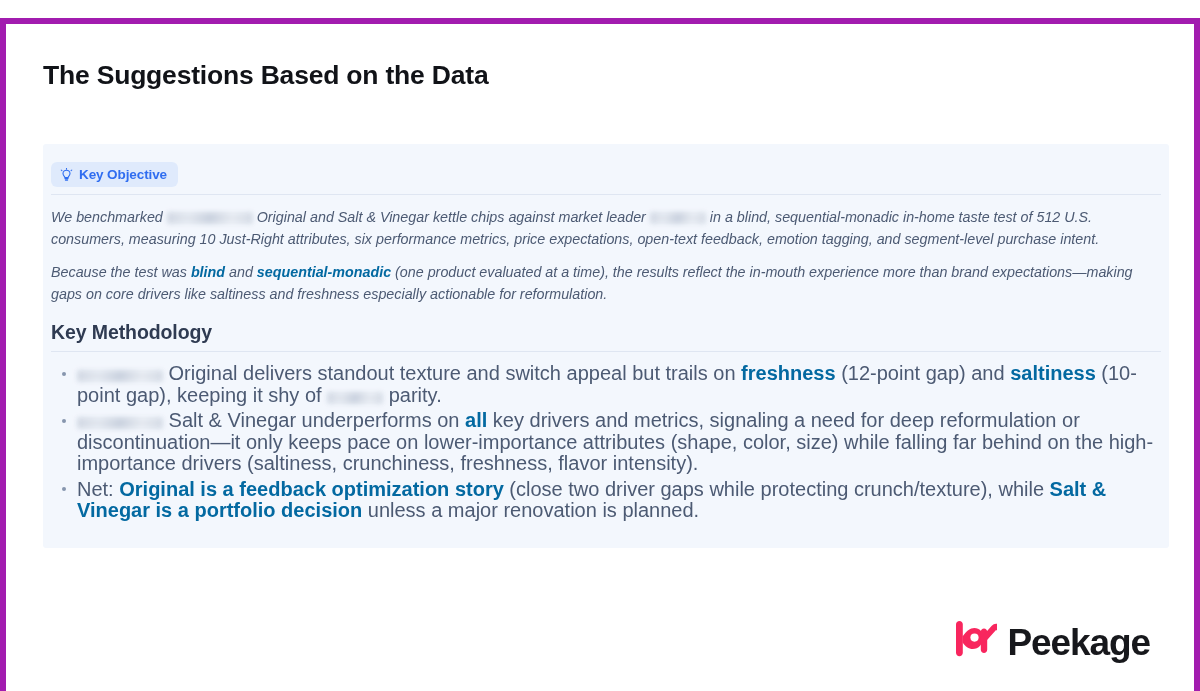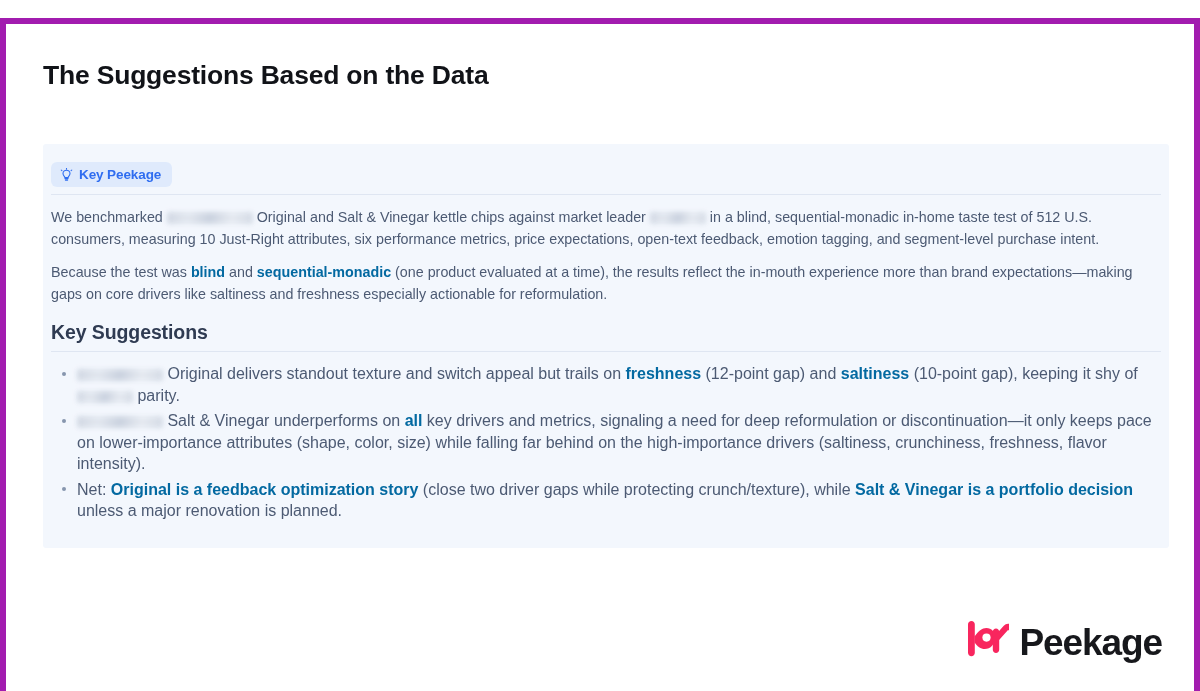--- a/index.html
+++ b/index.html
@@ -62,30 +62,31 @@
   .rule {
     height: 1px;
     background: #dfe6f2;
     margin: 7px 8px 0 8px;
   }
   p.body-p {
     margin: 12px 8px 0 8px;
     font-size: 14.3px;
     line-height: 21.5px;
     color: #4c5a73;
+    font-style: italic;
   }
   p.body-p b, li b { color: #0369a1; font-weight: bold; }
   ul.conclusions {
     margin: 11px 8px 0 8px;
     padding-left: 26px;
     list-style: none;
   }
   ul.conclusions li {
     position: relative;
-    font-size: 16px;
+    font-size: 20px;
     line-height: 21.5px;
     color: #4c5a73;
     margin-bottom: 4px;
   }
   ul.conclusions li:before {
     content: "";
     position: absolute;
     left: -15px;
     top: 8.5px;
     width: 4px;
@@ -99,21 +100,21 @@
     border-radius: 2px;
     background: linear-gradient(100deg,#cfd6e2 0%,#e2e7ef 25%,#c9d1de 50%,#e6eaf1 75%,#d2d9e4 100%);
     filter: blur(2.6px);
     opacity: .95;
   }
   .redact.w-brand { width: 86px; height: 12px; }
   .redact.w-cc { width: 56px; height: 12px; }
   .redact.w-small { width: 22px; height: 12px; }
   .logo {
     position: absolute;
-    right: 32px;
+    right: 44px;
     bottom: 38px;
     display: flex;
     align-items: center;
     gap: 11px;
   }
   .logo-word {
     font-size: 37px;
     font-weight: bold;
     color: #17181c;
     letter-spacing: -1.1px;
@@ -130,28 +131,28 @@
   <div class="insight-card">
 
     <div class="badge">
       <span>
         <svg width="13" height="14" viewBox="0 0 13 14" fill="none">
           <path d="M6.5 2.2c-2 0-3.5 1.5-3.5 3.4 0 1.3.7 2.1 1.3 2.8.3.4.5.7.5 1.1h3.4c0-.4.2-.7.5-1.1.6-.7 1.3-1.5 1.3-2.8 0-1.9-1.5-3.4-3.5-3.4z" stroke="#2f6df0" stroke-width="1.1" stroke-linejoin="round"></path>
           <path d="M4.9 10.6h3.2M5.4 12.1h2.2" stroke="#2f6df0" stroke-width="1.1" stroke-linecap="round"></path>
           <path d="M6.5 0.3v1M1.2 2l.7.7M11.8 2l-.7.7" stroke="#2f6df0" stroke-width="1.05" stroke-linecap="round"></path>
         </svg>
       </span>
-      <span>Key Peekage</span>
+      <span>Key Objective</span>
     </div>
 
     <div id="sections">
         <div class="rule"></div>
         <p class="body-p">We benchmarked <span class="redact w-brand"></span> Original and Salt &amp; Vinegar kettle chips against market leader <span class="redact w-cc"></span> in a blind, sequential-monadic in-home taste test of 512 U.S. consumers, measuring 10 Just-Right attributes, six performance metrics, price expectations, open-text feedback, emotion tagging, and segment-level purchase intent.</p>
         <p class="body-p">Because the test was <b>blind</b> and <b>sequential-monadic</b> (one product evaluated at a time), the results reflect the in-mouth experience more than brand expectations—making gaps on core drivers like saltiness and freshness especially actionable for reformulation.</p>
-        <div class="section-h">Key Suggestions</div>
+        <div class="section-h">Key Methodology</div>
         <div class="rule"></div>
         <ul class="conclusions">
           <li><span class="redact w-brand"></span> Original delivers standout texture and switch appeal but trails on <b>freshness</b> (12-point gap) and <b>saltiness</b> (10-point gap), keeping it shy of <span class="redact w-cc"></span> parity.</li>
           <li><span class="redact w-brand"></span> Salt &amp; Vinegar underperforms on <b>all</b> key drivers and metrics, signaling a need for deep reformulation or discontinuation—it only keeps pace on lower-importance attributes (shape, color, size) while falling far behind on the high-importance drivers (saltiness, crunchiness, freshness, flavor intensity).</li>
           <li>Net: <b>Original is a feedback optimization story</b> (close two driver gaps while protecting crunch/texture), while <b>Salt &amp; Vinegar is a portfolio decision</b> unless a major renovation is planned.</li>
         </ul>
       </div>
 
   </div>
 

